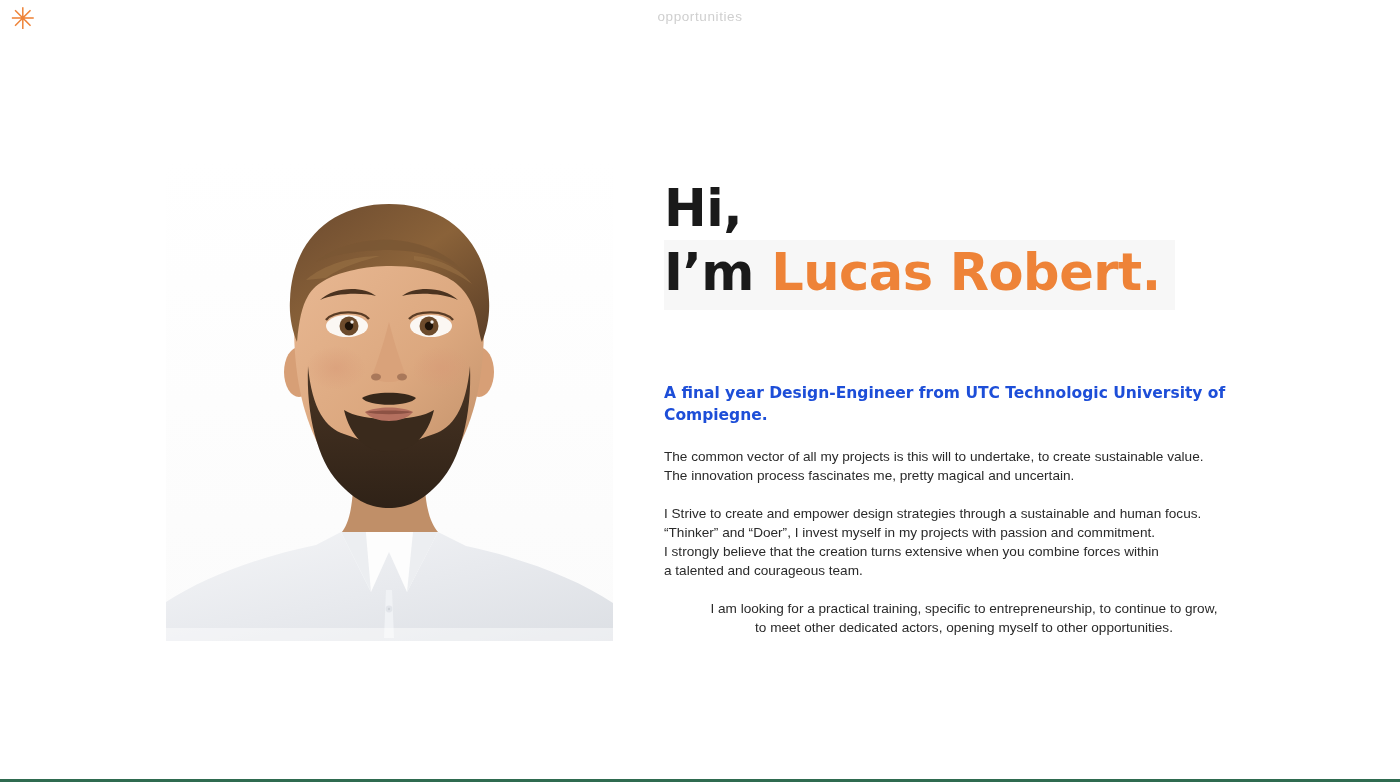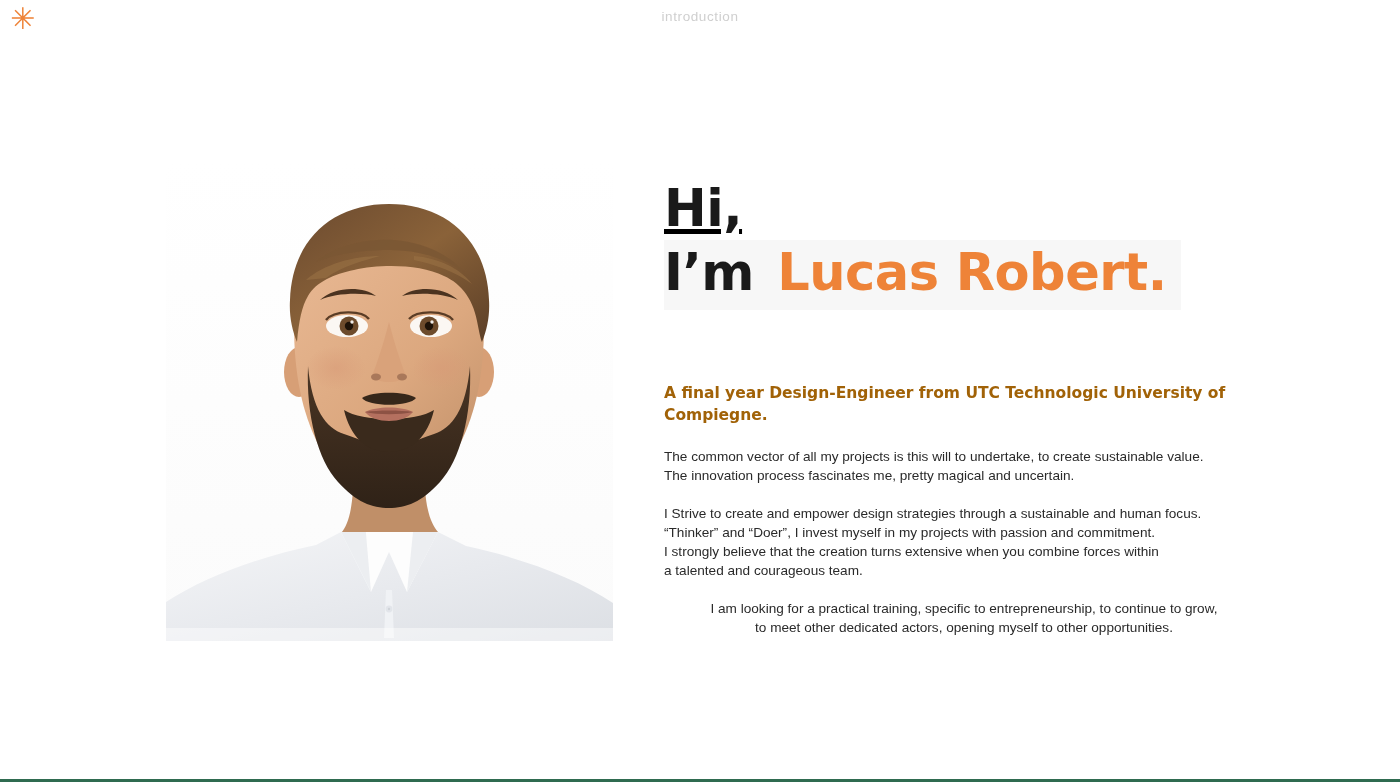--- a/index.html
+++ b/index.html
@@ -56,21 +56,20 @@
     background: #ffffff;
   }
   .portrait svg { display: block; }
 
   
   .headline {
     position: absolute;
     left: 664px;
     top: 178px;
     width: 560px;
-    text-decoration: underline;
   }
   .headline .line {
     font-family: "DejaVu Sans", sans-serif;
     font-weight: bold;
     font-size: 51px;
     line-height: 62px;
     letter-spacing: -0.5px;
     color: #1a1a1a;
     white-space: nowrap;
   }
@@ -87,21 +86,21 @@
   
   .lede {
     position: absolute;
     left: 664px;
     top: 382px;
     width: 570px;
     font-family: "DejaVu Sans", sans-serif;
     font-weight: bold;
     font-size: 15.5px;
     line-height: 22px;
-    color: #a16207;
+    color: #1d4ed8;
   }
   .paras {
     position: absolute;
     left: 664px;
     top: 447px;
     width: 600px;
   }
   .para {
     font-family: Liberation Sans, sans-serif;
     font-size: 13.6px;
@@ -121,21 +120,21 @@
     background: #2f6b50;
   }
 </style>
 </head>
 <body>
 
 <div class="page">
 
   <div class="asterisk" style="color: rgb(238, 131, 56);">✳</div>
 
-  <div class="page-label">introduction</div>
+  <div class="page-label">opportunities</div>
 
   <div class="portrait">
     <svg width="447" height="481" viewBox="0 0 447 481" role="img" aria-label="portrait">
       <defs>
         <linearGradient id="bg" x1="0" y1="0" x2="0" y2="1">
           <stop offset="0" stop-color="#ffffff"></stop>
           <stop offset="1" stop-color="#fbfbfb"></stop>
         </linearGradient>
         <linearGradient id="shirt" x1="0" y1="0" x2="1" y2="1">
           <stop offset="0" stop-color="#f4f5f7"></stop>
@@ -215,21 +214,21 @@
       <path d="M140 120 C158 104 188 96 214 96 C200 100 176 106 160 118 Z" fill="#9a7245" opacity="0.6"></path>
       <path d="M248 96 C272 98 294 108 306 124 C290 112 268 104 248 100 Z" fill="#9a7245" opacity="0.55"></path>
 
       <rect x="0" y="468" width="447" height="13" fill="#ffffff" opacity="0.45"></rect>
     </svg>
   </div>
 
   <div class="headline">
     <div class="line">Hi,</div>
     <div class="line">
-      <span class="line2"><span>I’m </span><span class="name" style="color: rgb(238, 131, 56); margin-left: 6px;">Lucas Robert.</span></span>
+      <span class="line2"><span>I’m </span><span class="name" style="color: rgb(238, 131, 56);">Lucas Robert.</span></span>
     </div>
   </div>
 
   <div class="lede">A final year Design-Engineer from UTC Technologic University of Compiegne.</div>
 
   <div class="paras">
     <p class="para">The common vector of all my projects is this will to undertake, to create sustainable value.<br>The innovation process fascinates me, pretty magical and uncertain.</p>
     <p class="para">I Strive to create and empower design strategies through a sustainable and human focus.<br>“Thinker” and “Doer”, I invest myself in my projects with passion and commitment.<br>I strongly believe that the creation turns extensive when you combine forces within<br>a talented and courageous team.</p>
     <p class="para">I am looking for a practical training, specific to entrepreneurship, to continue to grow,<br>to meet other dedicated actors, opening myself to other opportunities.</p>
   </div>

